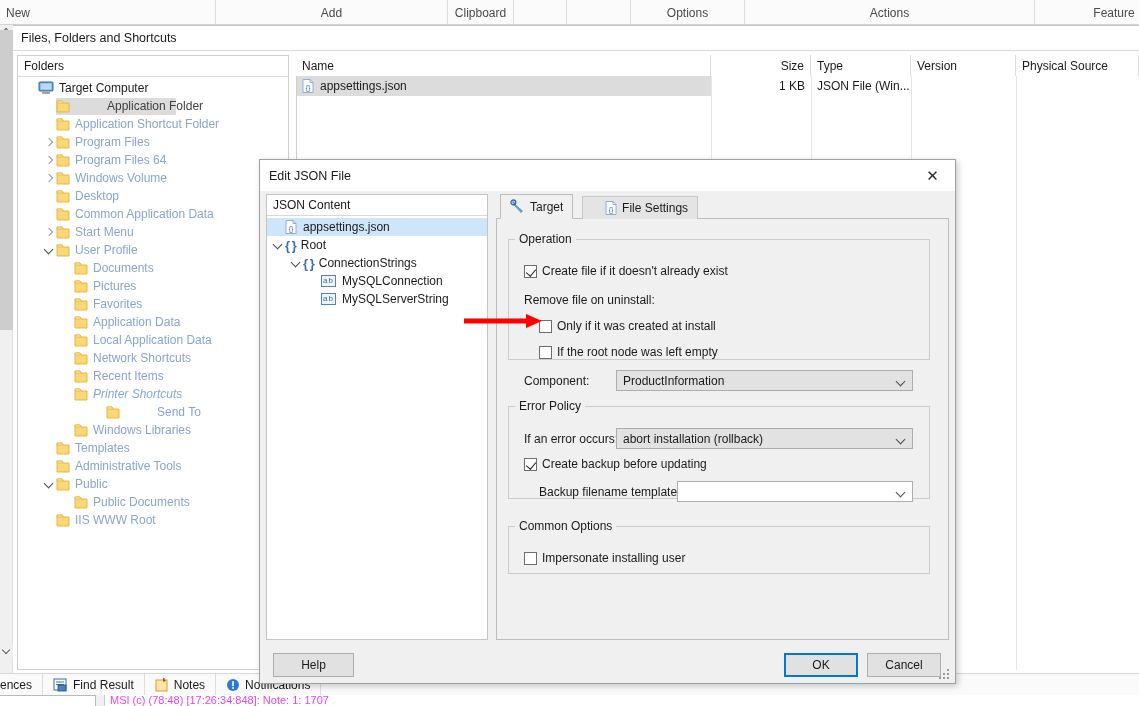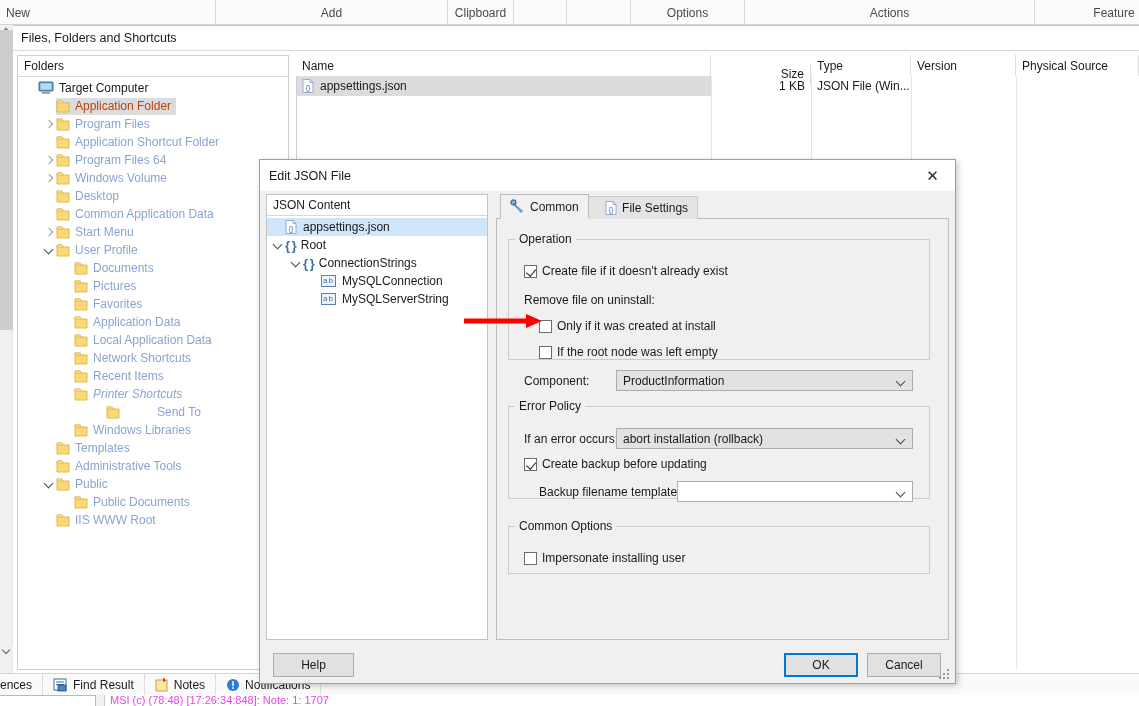--- a/index.html
+++ b/index.html
@@ -87,21 +87,21 @@
     display: flex; align-items: center; padding-left: 6px;
     font-size: 12px; color: #1a1a1a; background: #ffffff;
   }
   .tree { position: relative; padding-top: 2px; }
   .tree-row {
     position: relative; height: 18px; display: flex; align-items: center;
     font-size: 12px; white-space: nowrap;
   }
   .tree-row .lbl { color: #8aa4cf; }
   .tree-row.root .lbl { color: #1a1a1a; }
-  .tree-row.sel .lbl { color: #c2410c; }
+  .tree-row.sel .lbl { color: #404040; margin-left: 32px; }
   .tree-row.sel .selbg {
     position: absolute; height: 17px; background: #dcdcdc; z-index: 0;
   }
   .tw { position: relative; z-index: 1; display: flex; align-items: center; }
   .chev {
     width: 14px; height: 16px; position: relative; flex: 0 0 14px;
   }
   .chev.r::after {
     content: ""; position: absolute; left: 4px; top: 5px;
     width: 5px; height: 5px;
@@ -125,21 +125,21 @@
     position: absolute; left: 283px; top: 29px; width: 843px; height: 615px;
     background: #ffffff;
   }
   .files-head { display: flex; height: 21px; border-bottom: 1px solid #d9d9d9; }
   .fh {
     height: 21px; display: flex; align-items: center;
     font-size: 12px; color: #1a1a1a;
     border-right: 1px solid #dcdcdc; padding: 0 6px;
     background: #ffffff;
   }
-  .fh.r { justify-content: flex-end; margin-top: 8px; }
+  .fh.r { justify-content: flex-end; }
   .file-row { display: flex; height: 20px; align-items: center; }
   .fc {
     height: 20px; display: flex; align-items: center;
     font-size: 12px; color: #1a1a1a; padding: 0 6px;
     overflow: hidden; white-space: nowrap;
   }
   .fc.r { justify-content: flex-end; }
   .fc.namecell { background: #dcdcdc; }
   .json-ic { width: 12px; height: 14px; flex: 0 0 12px; margin-right: 6px; }
 
@@ -372,40 +372,40 @@
                   <svg width="14" height="13" viewBox="0 0 14 13">
                     <path d="M1 1 H6 L7.5 3 H13 V12 H1 Z" fill="#fcd775" stroke="#e0b43a" stroke-width="0.9"></path>
                     <path d="M1 1 H6 L7.5 3 H1 Z" fill="#fde6a8" stroke="#e0b43a" stroke-width="0.7"></path>
                   </svg>
                 </span>
                 <span class="lbl">Application Folder</span>
               </div>
             </div>
             <div class="tree-row">
               <div class="tw" style="margin-left: 24px;">
+                <span class="chev"></span>
+                <span class="folder-ic">
+                  <svg width="14" height="13" viewBox="0 0 14 13">
+                    <path d="M1 1 H6 L7.5 3 H13 V12 H1 Z" fill="#fcd775" stroke="#e0b43a" stroke-width="0.9"></path>
+                    <path d="M1 1 H6 L7.5 3 H1 Z" fill="#fde6a8" stroke="#e0b43a" stroke-width="0.7"></path>
+                  </svg>
+                </span>
+                <span class="lbl">Application Shortcut Folder</span>
+              </div>
+            </div>
+            <div class="tree-row">
+              <div class="tw" style="margin-left: 24px;">
                 <span class="chev r"></span>
                 <span class="folder-ic">
                   <svg width="14" height="13" viewBox="0 0 14 13">
                     <path d="M1 1 H6 L7.5 3 H13 V12 H1 Z" fill="#fcd775" stroke="#e0b43a" stroke-width="0.9"></path>
                     <path d="M1 1 H6 L7.5 3 H1 Z" fill="#fde6a8" stroke="#e0b43a" stroke-width="0.7"></path>
                   </svg>
                 </span>
                 <span class="lbl">Program Files</span>
-              </div>
-            </div>
-            <div class="tree-row">
-              <div class="tw" style="margin-left: 24px;">
-                <span class="chev"></span>
-                <span class="folder-ic">
-                  <svg width="14" height="13" viewBox="0 0 14 13">
-                    <path d="M1 1 H6 L7.5 3 H13 V12 H1 Z" fill="#fcd775" stroke="#e0b43a" stroke-width="0.9"></path>
-                    <path d="M1 1 H6 L7.5 3 H1 Z" fill="#fde6a8" stroke="#e0b43a" stroke-width="0.7"></path>
-                  </svg>
-                </span>
-                <span class="lbl">Application Shortcut Folder</span>
               </div>
             </div>
             <div class="tree-row">
               <div class="tw" style="margin-left: 24px;">
                 <span class="chev r"></span>
                 <span class="folder-ic">
                   <svg width="14" height="13" viewBox="0 0 14 13">
                     <path d="M1 1 H6 L7.5 3 H13 V12 H1 Z" fill="#fcd775" stroke="#e0b43a" stroke-width="0.9"></path>
                     <path d="M1 1 H6 L7.5 3 H1 Z" fill="#fde6a8" stroke="#e0b43a" stroke-width="0.7"></path>
                   </svg>
@@ -805,21 +805,21 @@
     <div class="dlg-right">
       <div class="tabstrip" id="tabstrip">
           <div class="tab active" style="left: 4px;">
             <span style="display: inline-flex;">
               <svg width="15" height="15" viewBox="0 0 15 15">
                 <path d="M3 2 L6 5 L5 6 L2 3 Z" fill="#4a82c4"></path>
                 <path d="M5 5.5 L12.5 12 L11 13.5 L4.5 6.5 Z" fill="#6fa8dc" stroke="#3a6ea5" stroke-width="0.6"></path>
                 <circle cx="3.4" cy="3.4" r="2.4" fill="none" stroke="#3a6ea5" stroke-width="1.4"></circle>
               </svg>
             </span>
-            <span>Common</span>
+            <span>Target</span>
           </div>
           <div class="tab inactive" style="left: 86.1px;">
             <span style="display: inline-flex;">
               <svg width="12" height="14" viewBox="0 0 12 14">
                 <path d="M1 0.5 H8 L11 3.5 V13.5 H1 Z" fill="#ffffff" stroke="#8aa4cf" stroke-width="0.9"></path>
                 <path d="M8 0.5 V3.5 H11" fill="none" stroke="#8aa4cf" stroke-width="0.9"></path>
                 <text x="6" y="11" font-size="7" fill="#3a6ea5" text-anchor="middle" font-family="Liberation Sans">{}</text>
               </svg>
             </span>
             <span>File Settings</span>

